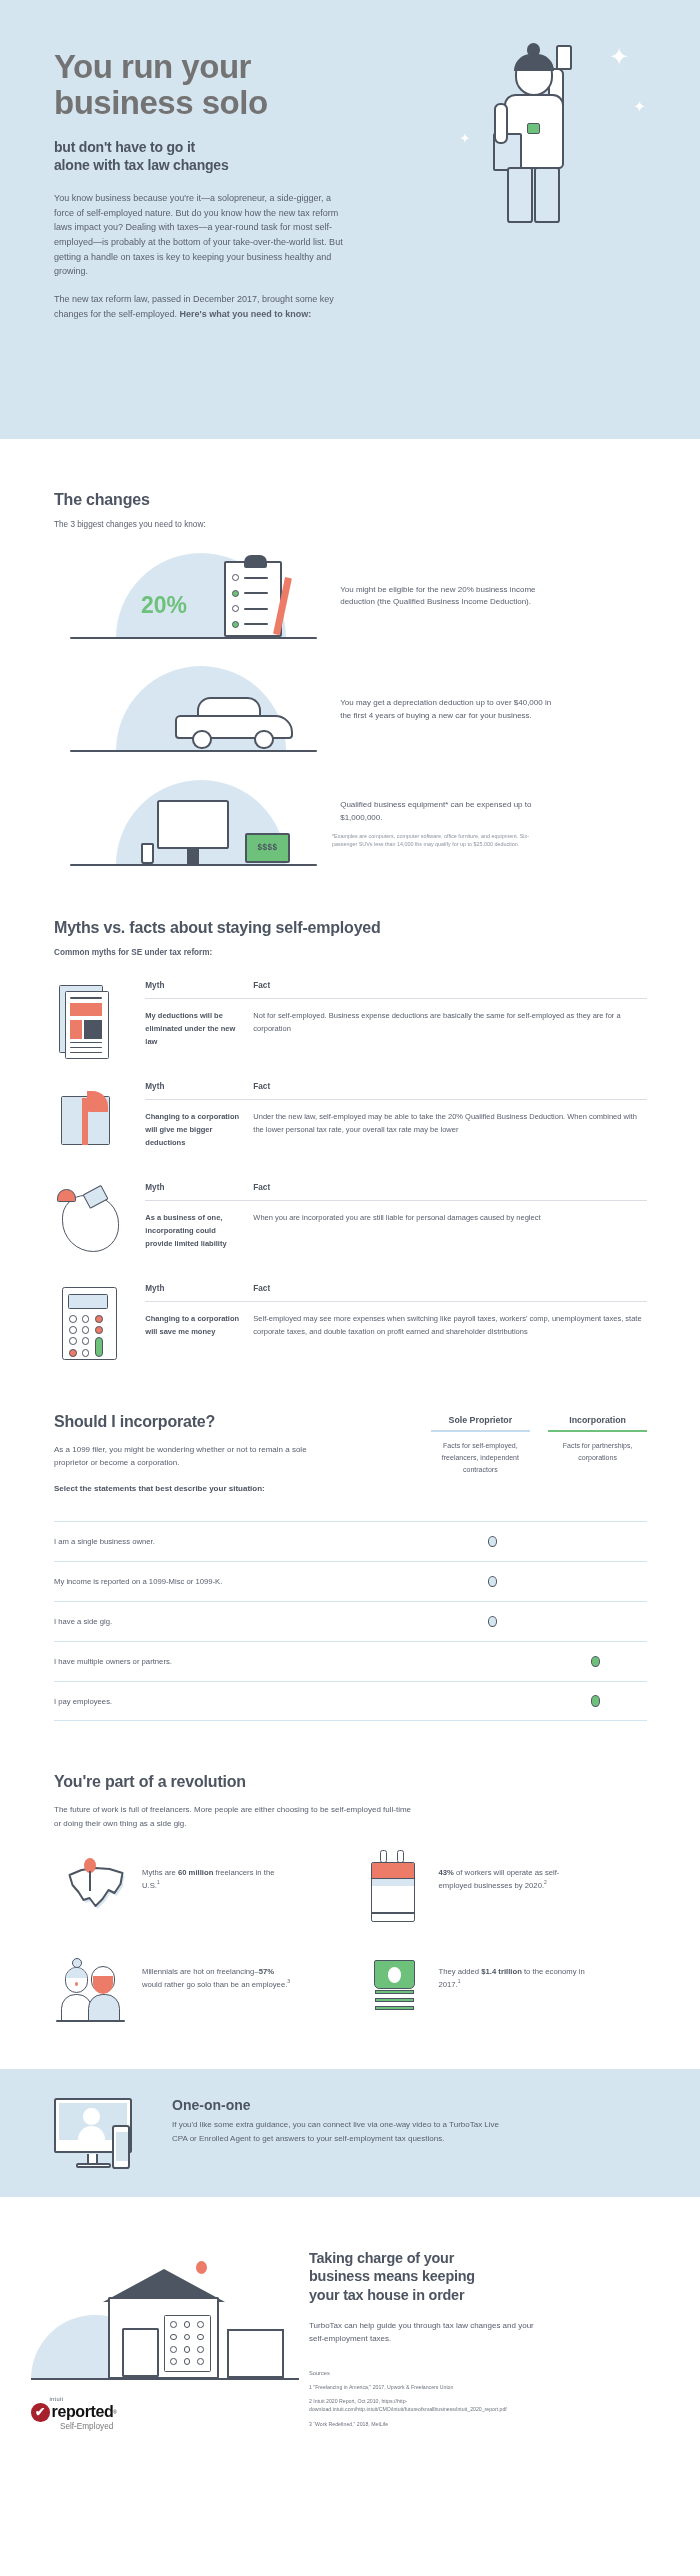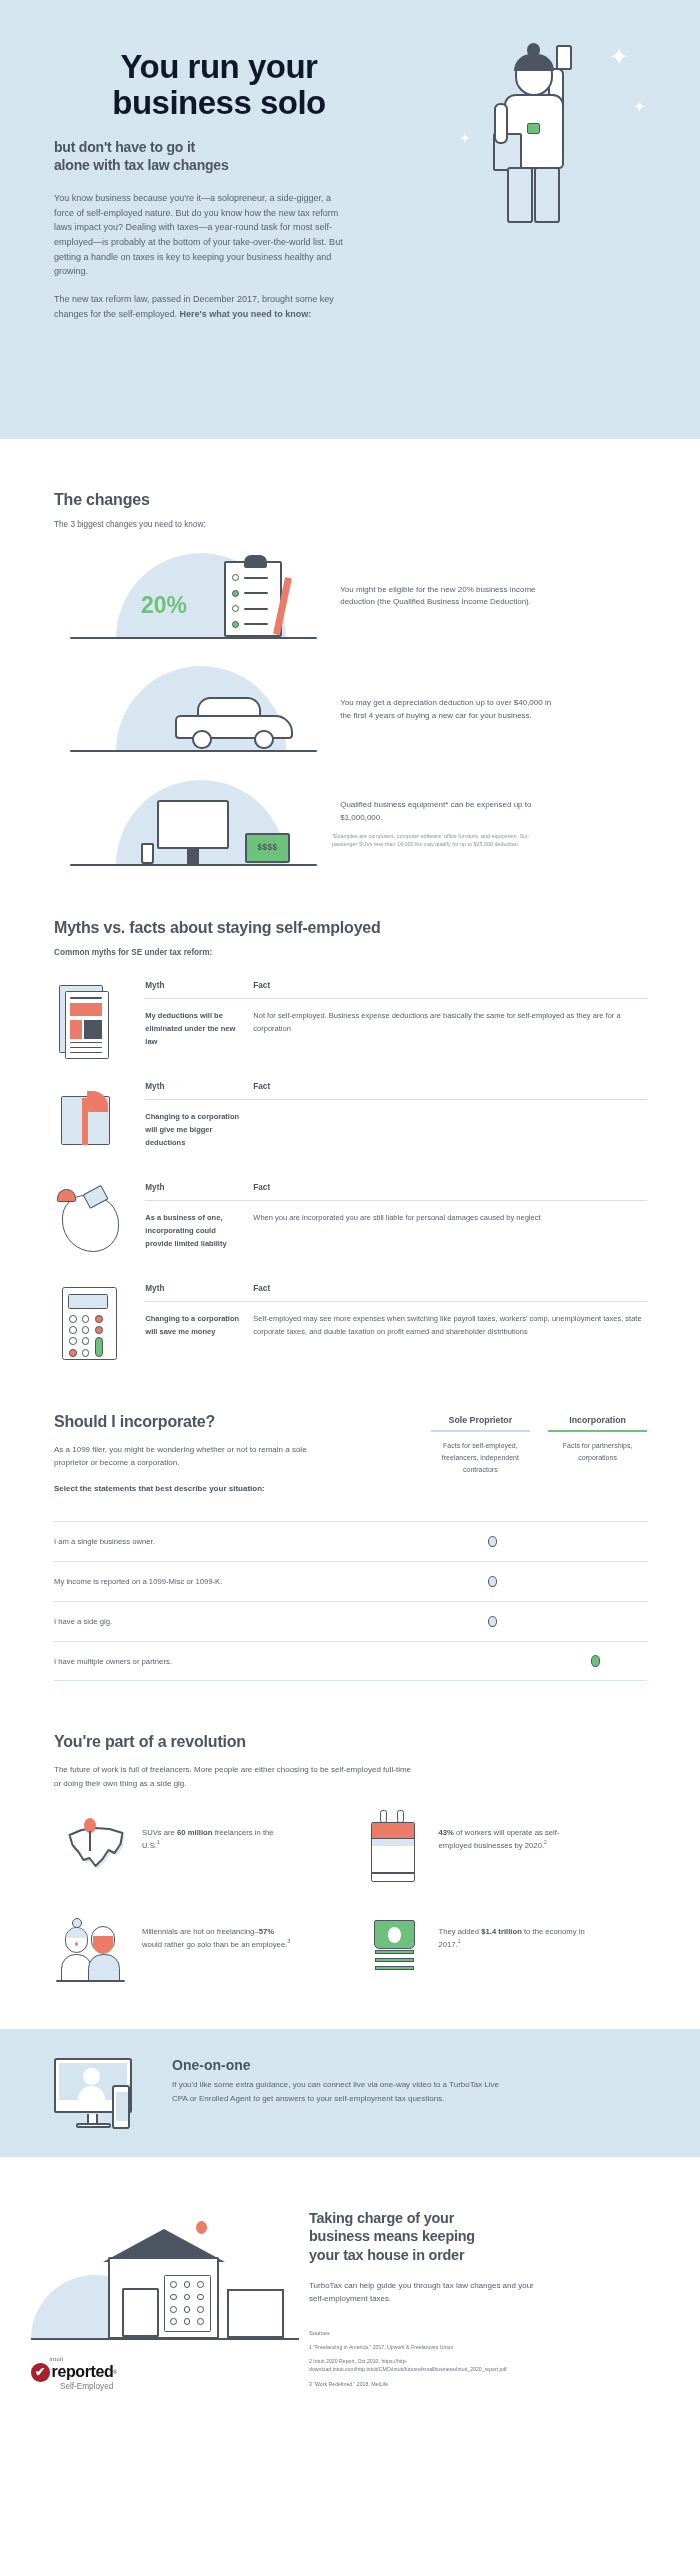--- a/index.html
+++ b/index.html
@@ -16,23 +16,22 @@
     background: #d5e5f0;
     height: 439px;
     position: relative;
     padding: 49px 0 0 54px;
   }
   .hero-inner { width: 330px; }
   .hero h1 {
     font-size: 33px;
     line-height: 1.08;
     font-weight: bold;
-    color: #0f172a;
+    color: #737373;
     letter-spacing: -0.5px;
-    text-align: center;
   }
   .hero h2 {
     font-size: 14px;
     line-height: 1.32;
     font-weight: bold;
     color: #4d5562;
     margin-top: 17.5px;
     letter-spacing: -0.2px;
   }
   .hero p {
@@ -457,20 +456,21 @@
       <div class="store-flag"></div>
     </div>
     <div class="myth-table">
       <div class="myth-head">
         <div class="c1">Myth</div>
         <div class="c2">Fact</div>
       </div>
       <div class="myth-hr"></div>
       <div class="myth-body">
         <div class="c1">Changing to a corporation will give me bigger deductions</div>
+        <div class="c2">Under the new law, self-employed may be able to take the 20% Qualified Business Deduction. When combined with the lower personal tax rate, your overall tax rate may be lower</div>
       </div>
     </div>
   </div>
 
   <div class="myth-row">
     <div class="myth-art">
       <div class="hands-shape"></div>
       <div class="hands-red"></div>
       <div class="hands-blue"></div>
     </div>
@@ -569,39 +569,48 @@
     </div>
     <div class="stmt-row">
       <div class="stmt-label">I have multiple owners or partners.</div>
       <div class="stmt-cell">
           <span class="radio empty"></span>
         </div>
       <div class="stmt-cell">
           <span class="radio green"></span>
         </div>
     </div>
+    <div class="stmt-row">
+      <div class="stmt-label">I pay employees.</div>
+      <div class="stmt-cell">
+          <span class="radio empty"></span>
+        </div>
+      <div class="stmt-cell">
+          <span class="radio green"></span>
+        </div>
+    </div>
   </div>
 </section>
 
 <section class="section" id="revolution">
   <h2 class="sec-title">You're part of a revolution</h2>
   <p class="rev-sub">The future of work is full of freelancers. More people are either choosing to be self-employed full-time or doing their own thing as a side gig.</p>
 
   <div class="stat-grid">
 
     <div class="stat-item">
       <div class="stat-art">
         <svg class="usmap" viewBox="0 0 120 94">
           <path d="M6 26 L30 16 L58 12 L86 14 L112 22 L108 44 L96 62 L84 56 L72 74 L58 88 L46 72 L34 76 L24 60 L12 46 Z" fill="#d8e6f1" stroke="none" transform="translate(4,6)"></path>
           <path d="M6 26 L30 16 L58 12 L86 14 L112 22 L108 44 L96 62 L84 56 L72 74 L58 88 L46 72 L34 76 L24 60 L12 46 Z" fill="#ffffff" stroke="#4d5562" stroke-width="4" stroke-linejoin="round"></path>
         </svg>
         <div class="map-pin"></div>
         <div class="map-pin-stick"></div>
       </div>
-      <div class="stat-text"><span>SUVs are </span><b>60 million</b><span> freelancers in the U.S.</span><sup>1</sup></div>
+      <div class="stat-text"><span>Myths are </span><b>60 million</b><span> freelancers in the U.S.</span><sup>1</sup></div>
     </div>
 
     <div class="stat-item">
       <div class="stat-art">
         <div class="cal-ring" style="left:29px;"></div>
         <div class="cal-ring" style="left:46px;"></div>
         <div class="cal">
           <div class="cal-head"></div>
           <div class="cal-band"></div>
           <div class="cal-footline"></div>

